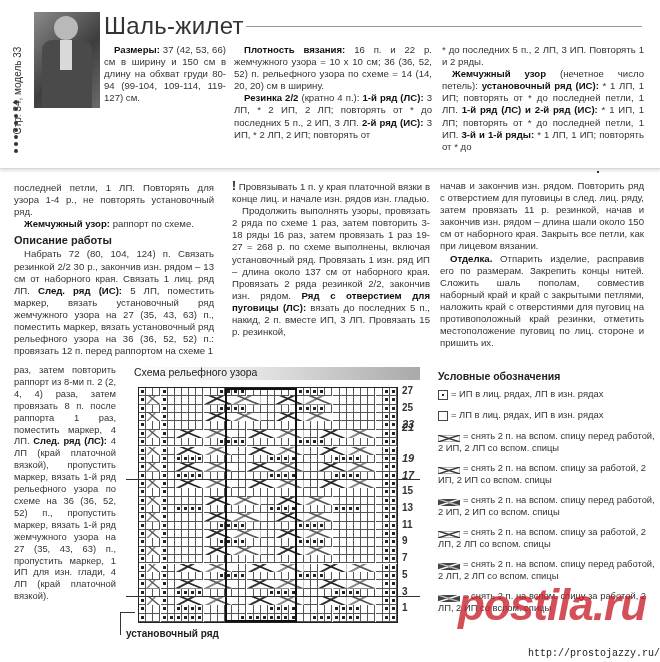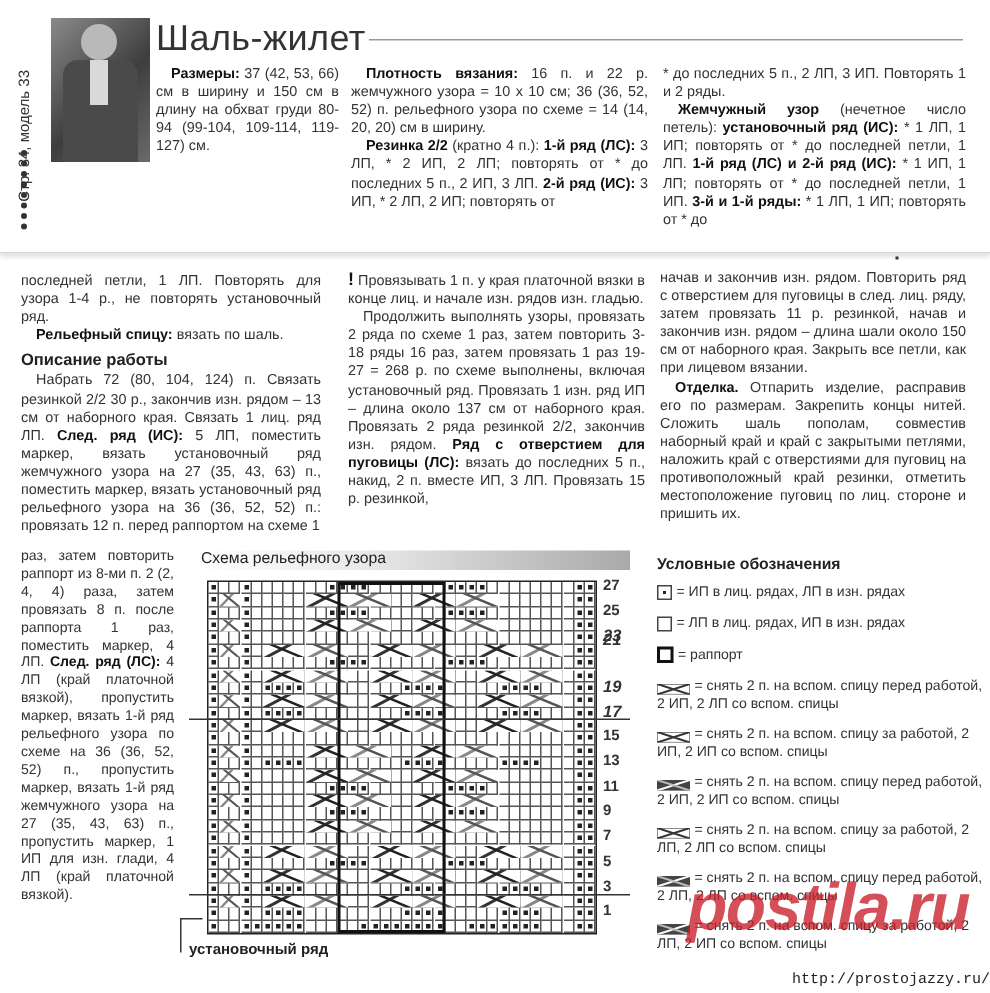--- a/index.html
+++ b/index.html
@@ -80,21 +80,21 @@
 
   <div class="col" style="left:442px;top:44px;width:202px;">
     <p style="text-indent:0">* до последних 5 п., 2 ЛП, 3 ИП. Повторять 1 и 2 ряды.</p>
     <p><b>Жемчужный узор</b><span> (нечетное число петель): </span><b>установочный ряд (ИС):</b><span> * 1 ЛП, 1 ИП; повторять от * до последней петли, 1 ЛП. </span><b>1-й ряд (ЛС) и 2-й ряд (ИС):</b><span> * 1 ИП, 1 ЛП; повторять от * до последней петли, 1 ИП. </span><b>3-й и 1-й ряды:</b><span> * 1 ЛП, 1 ИП; повторять от * до</span></p>
   </div>
 </div>
 <div class="dot-mark"></div>
 
 <div class="col" style="left:14px;top:182px;width:200px;">
   <p style="text-indent:0">последней петли, 1 ЛП. Повторять для узора 1-4 р., не повторять установочный ряд.</p>
-  <p><b>Рельефный спицу:</b><span> вязать по шаль.</span></p>
+  <p><b>Жемчужный узор:</b><span> раппорт по схеме.</span></p>
   <h4>Описание работы</h4>
   <p><span>Набрать 72 (80, 104, 124) п. Связать резинкой 2/2 30 р., закончив изн. рядом – 13 см от наборного края. Связать 1 лиц. ряд ЛП. </span><b>След. ряд (ИС):</b><span> 5 ЛП, поместить маркер, вязать установочный ряд жемчужного узора на 27 (35, 43, 63) п., поместить маркер, вязать установочный ряд рельефного узора на 36 (36, 52, 52) п.: провязать 12 п. перед раппортом на схеме 1</span></p>
 </div>
 
 <div class="col" style="left:14px;top:364px;width:102px;font-size:9.4px;line-height:11.9px;">
   <p style="text-indent:0"><span>раз, затем повторить раппорт из 8-ми п. 2 (2, 4, 4) раза, затем провязать 8 п. после раппорта 1 раз, поместить маркер, 4 ЛП. </span><b>След. ряд (ЛС):</b><span> 4 ЛП (край платочной вязкой), пропустить маркер, вязать 1-й ряд рельефного узора по схеме на 36 (36, 52, 52) п., пропустить маркер, вязать 1-й ряд жемчужного узора на 27 (35, 43, 63) п., пропустить маркер, 1 ИП для изн. глади, 4 ЛП (край платочной вязкой).</span></p>
 </div>
 
 <div class="col" style="left:232px;top:180px;width:198px;">
   <p style="text-indent:0"><b style="font-size:12px;">!</b> <span>Провязывать 1 п. у края платочной вязки в конце лиц. и начале изн. рядов изн. гладью.</span></p>
@@ -1530,21 +1530,20 @@
     <span style="top: 198.571px;">3</span>
     <span style="top: 215.286px;">1</span>
   </div>
 <div class="setup-arrow"></div>
 <div class="setup-label">установочный ряд</div>
 
 <div class="legend" id="legend">
   <h4>Условные обозначения</h4>
 <div class="item" style="margin-bottom: 9px;"><span class="sym sym-dot"></span><span>= ИП в лиц. рядах, ЛП в изн. рядах</span></div>
     <div class="item" style="margin-bottom: 9px;"><span class="sym sym-empty"></span><span>= ЛП в лиц. рядах, ИП в изн. рядах</span></div>
-    <div class="item" style="margin-bottom: 9px;"><span class="sym sym-rap"></span><span>= раппорт</span></div>
     <div class="item"><span class="sym sym-cable" style="width: 22px;"><svg width="22" height="7">
           <rect width="22" height="7" fill="#fff" stroke="#444" stroke-width="0.8"></rect>
           <line x1="0" y1="7" x2="22" y2="0" stroke="#333" stroke-width="1.4"></line>
           <line x1="0" y1="0" x2="22" y2="7" stroke="#333" stroke-width="1.4"></line>
         </svg></span><span>= снять 2 п. на вспом. спицу перед работой, 2 ИП, 2 ЛП со вспом. спицы</span></div>
     <div class="item"><span class="sym sym-cable" style="width: 22px;"><svg width="22" height="7">
           <rect width="22" height="7" fill="#fff" stroke="#444" stroke-width="0.8"></rect>
           <line x1="0" y1="7" x2="22" y2="0" stroke="#333" stroke-width="1.4"></line>
           <line x1="0" y1="0" x2="22" y2="7" stroke="#333" stroke-width="1.4"></line>
         </svg></span><span>= снять 2 п. на вспом. спицу за работой, 2 ИП, 2 ИП со вспом. спицы</span></div>

